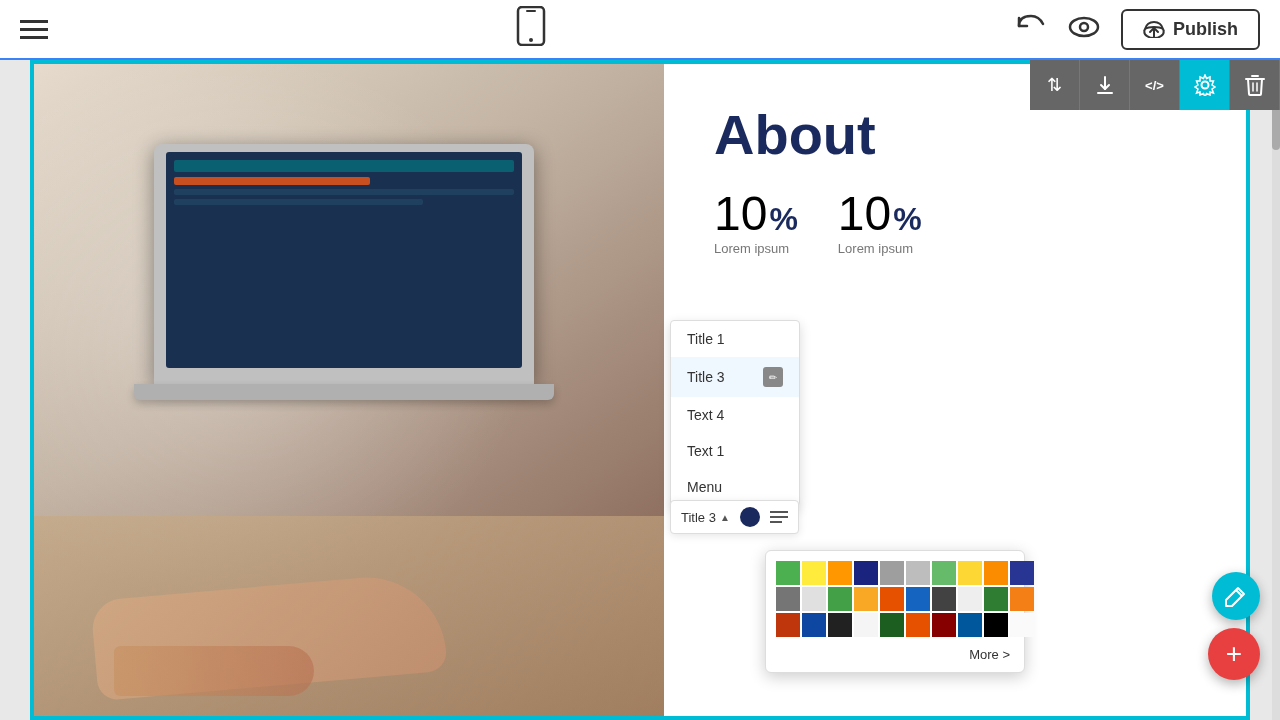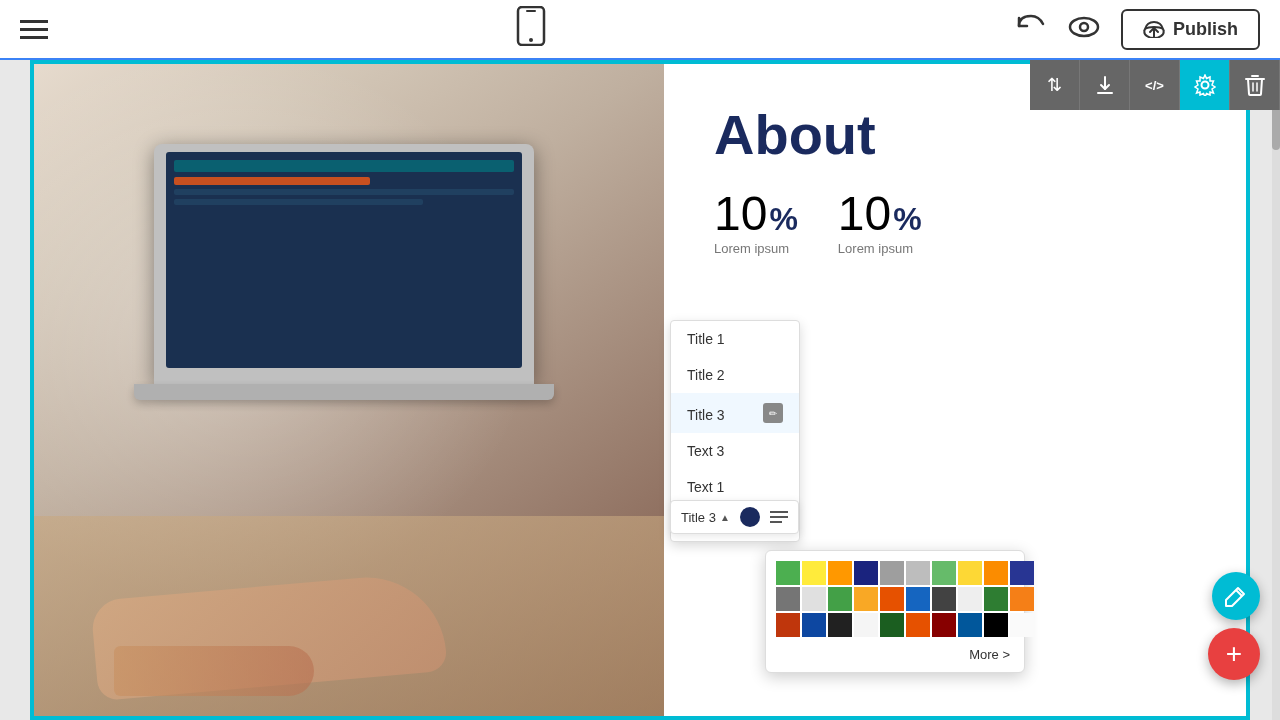--- a/index.html
+++ b/index.html
@@ -155,21 +155,21 @@
       box-shadow: 0 4px 12px rgba(0,0,0,0.15);
       width: 130px;
       z-index: 500;
     }
     .dropdown-item {
       padding: 10px 16px;
       font-size: 14px;
       color: #333;
       cursor: pointer;
       display: flex;
-      align-items: flex-end;
+      align-items: center;
       justify-content: space-between;
     }
     .dropdown-item.selected {
       background: #f0f8ff;
     }
     .edit-icon-small {
       width: 20px;
       height: 20px;
       background: #888;
       border-radius: 3px;
@@ -428,29 +428,26 @@
         </div>
       </div>
     </div>
 
   </div>
 
   <div class="dropdown-menu">
     <div class="dropdown-item">
       <span>Title 1</span>
     </div>
-    <div class="dropdown-item">
-      <span>Title 2</span>
-    </div>
     <div class="dropdown-item selected">
       <span>Title 3</span>
       <div class="edit-icon-small">✏</div>
     </div>
     <div class="dropdown-item">
-      <span>Text 3</span>
+      <span>Text 4</span>
     </div>
     <div class="dropdown-item">
       <span>Text 1</span>
     </div>
     <div class="dropdown-item">
       <span>Menu</span>
     </div>
   </div>
 
   <div class="element-bar">

